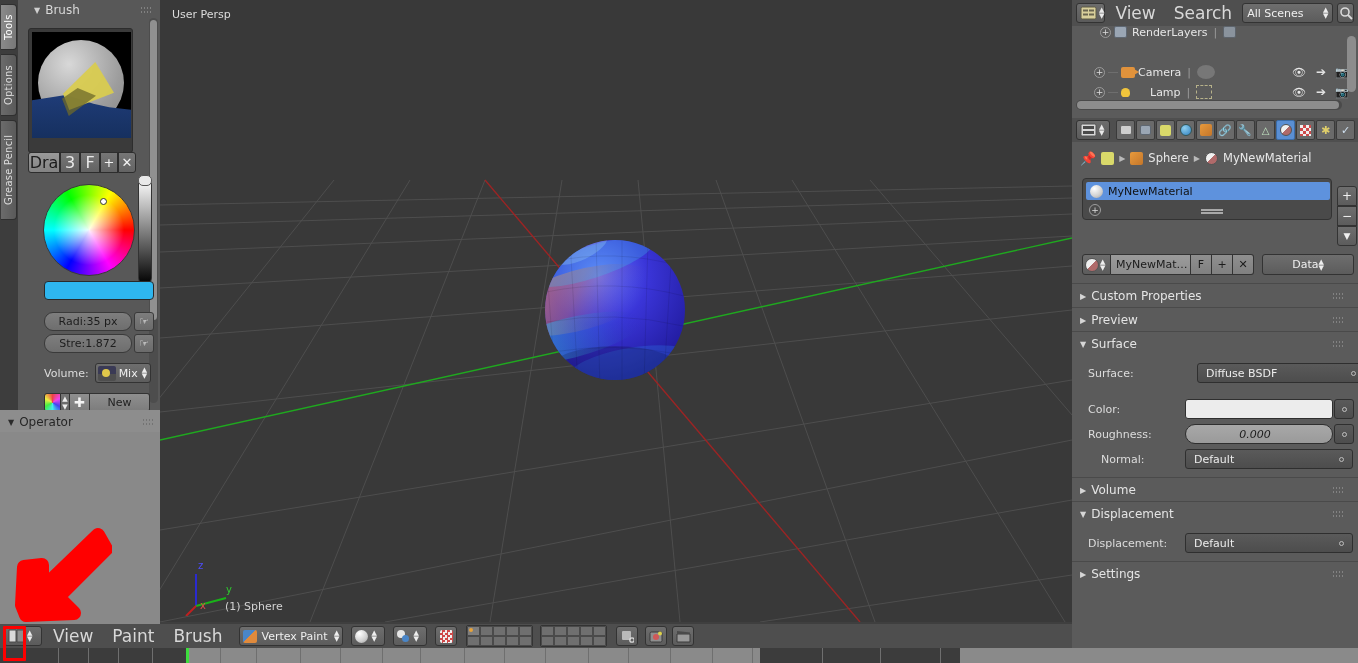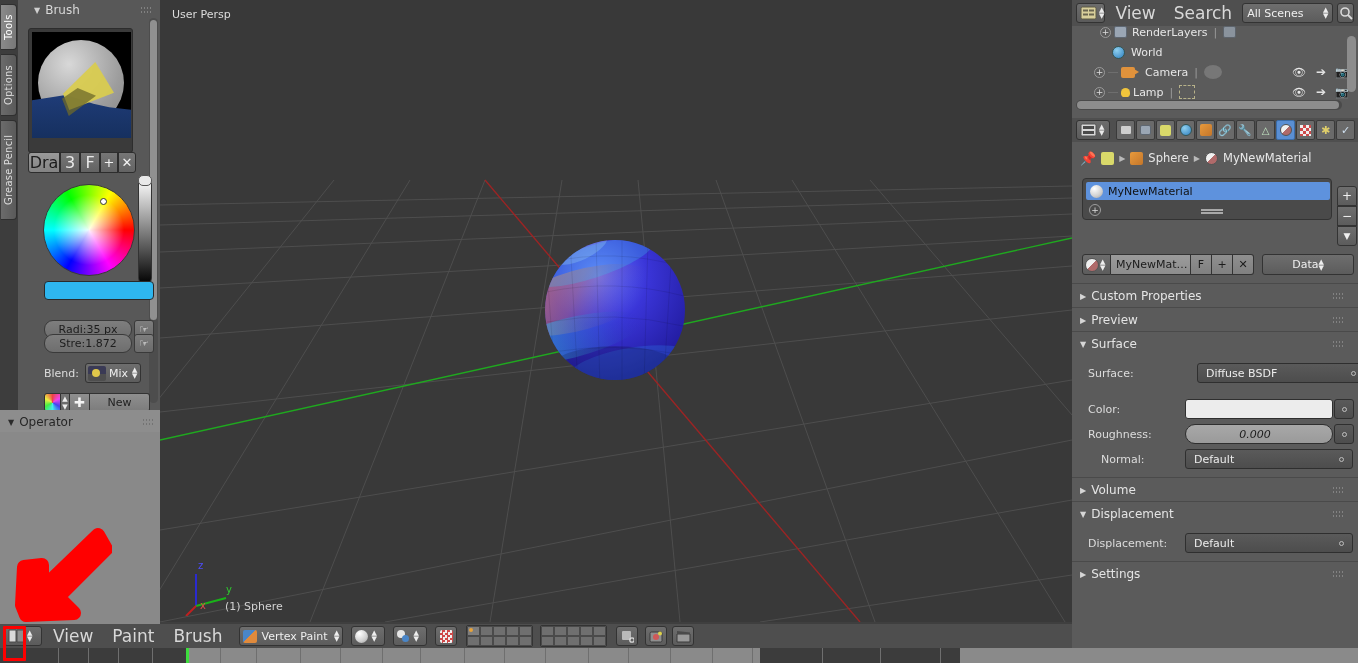--- a/index.html
+++ b/index.html
@@ -402,37 +402,37 @@
     <div id="wheelwrap">
       <div id="wheel">
           <span class="dot"></span>
         </div>
     </div>
     <div id="valbar">
         <span class="knob"></span>
       </div>
     <div id="swatch"></div>
 
-    <div class="sliderrow" style="top:312px;margin-top:8px;">
+    <div class="sliderrow" style="top:312px;">
       <div class="slot">
         <span>Radi:</span>
           <span>35 px</span>
       </div>
       <div class="anim">☞</div>
     </div>
     <div class="sliderrow" style="top:334px;">
       <div class="slot">
         <span>Stre:</span>
           <span>1.872</span>
       </div>
       <div class="anim">☞</div>
     </div>
 
     <div id="blendrow">
-      <span class="lbl">Blend:</span>
+      <span class="lbl">Volume:</span>
       <div id="blendmenu">
         <span class="thumb"></span>
         <span>Mix</span>
         <span class="sp2" style="margin-left:4px;">▲<br>▼</span>
       </div>
     </div>
 
     <div id="newrow">
       <span class="palette">
           <span></span>
@@ -569,42 +569,38 @@
     </div>
 
     <div class="outrow" style="top:22px;padding-left:28px;">
       <span class="expand">+</span>
       <span class="ic-rl"></span>
       <span class="name" style="margin-left:5px;">RenderLayers</span>
       <span style="color:#9b9b9b;margin:0 6px;">|</span>
       <span class="ic-rl" style="opacity:.75;"></span>
     </div>
 
-    <div class="outrow" style="top:42px;padding-left:40px;">
-      <span class="ic-world"></span>
-      <span class="name" style="margin-left:6px;">World</span>
-    </div>
 
     <div class="outrow" style="top:62px;padding-left:22px;">
       <span class="expand">+</span>
       <span style="width:10px;height:1px;background:#6e6e6e;display:inline-block;margin-right:3px;"></span>
       <span class="ic-cam"></span>
-      <span class="name" style="margin-left:10px;">Camera</span>
+      <span class="name" style="margin-left:3px;">Camera</span>
       <span style="color:#9b9b9b;margin:0 6px;">|</span>
       <span style="width:18px;height:14px;border-radius:50%;background:#8e8e8e;opacity:.55;"></span>
       <span class="ic-eye" style="position:absolute;left:220px;">👁</span>
       <span style="position:absolute;left:244px;font-size:12px;color:#e2e2e2;">➔</span>
       <span style="position:absolute;left:263px;font-size:11px;">📷</span>
     </div>
 
     <div class="outrow" style="top:82px;padding-left:22px;">
       <span class="expand">+</span>
       <span style="width:10px;height:1px;background:#6e6e6e;display:inline-block;margin-right:3px;"></span>
       <span class="ic-lamp"></span>
-      <span class="name" style="margin-left:3px;">Lamp</span>
+      <span class="name" style="margin-left:20px;">Lamp</span>
       <span style="color:#9b9b9b;margin:0 6px;">|</span>
       <span style="width:16px;height:14px;border:1px dashed #b7b28a;"></span>
       <span class="ic-eye" style="position:absolute;left:220px;">👁</span>
       <span style="position:absolute;left:244px;font-size:12px;color:#e2e2e2;">➔</span>
       <span style="position:absolute;left:263px;font-size:11px;">📷</span>
     </div>
 
     <div id="outvscroll"></div>
     <div id="outscroll">
         <i></i>

